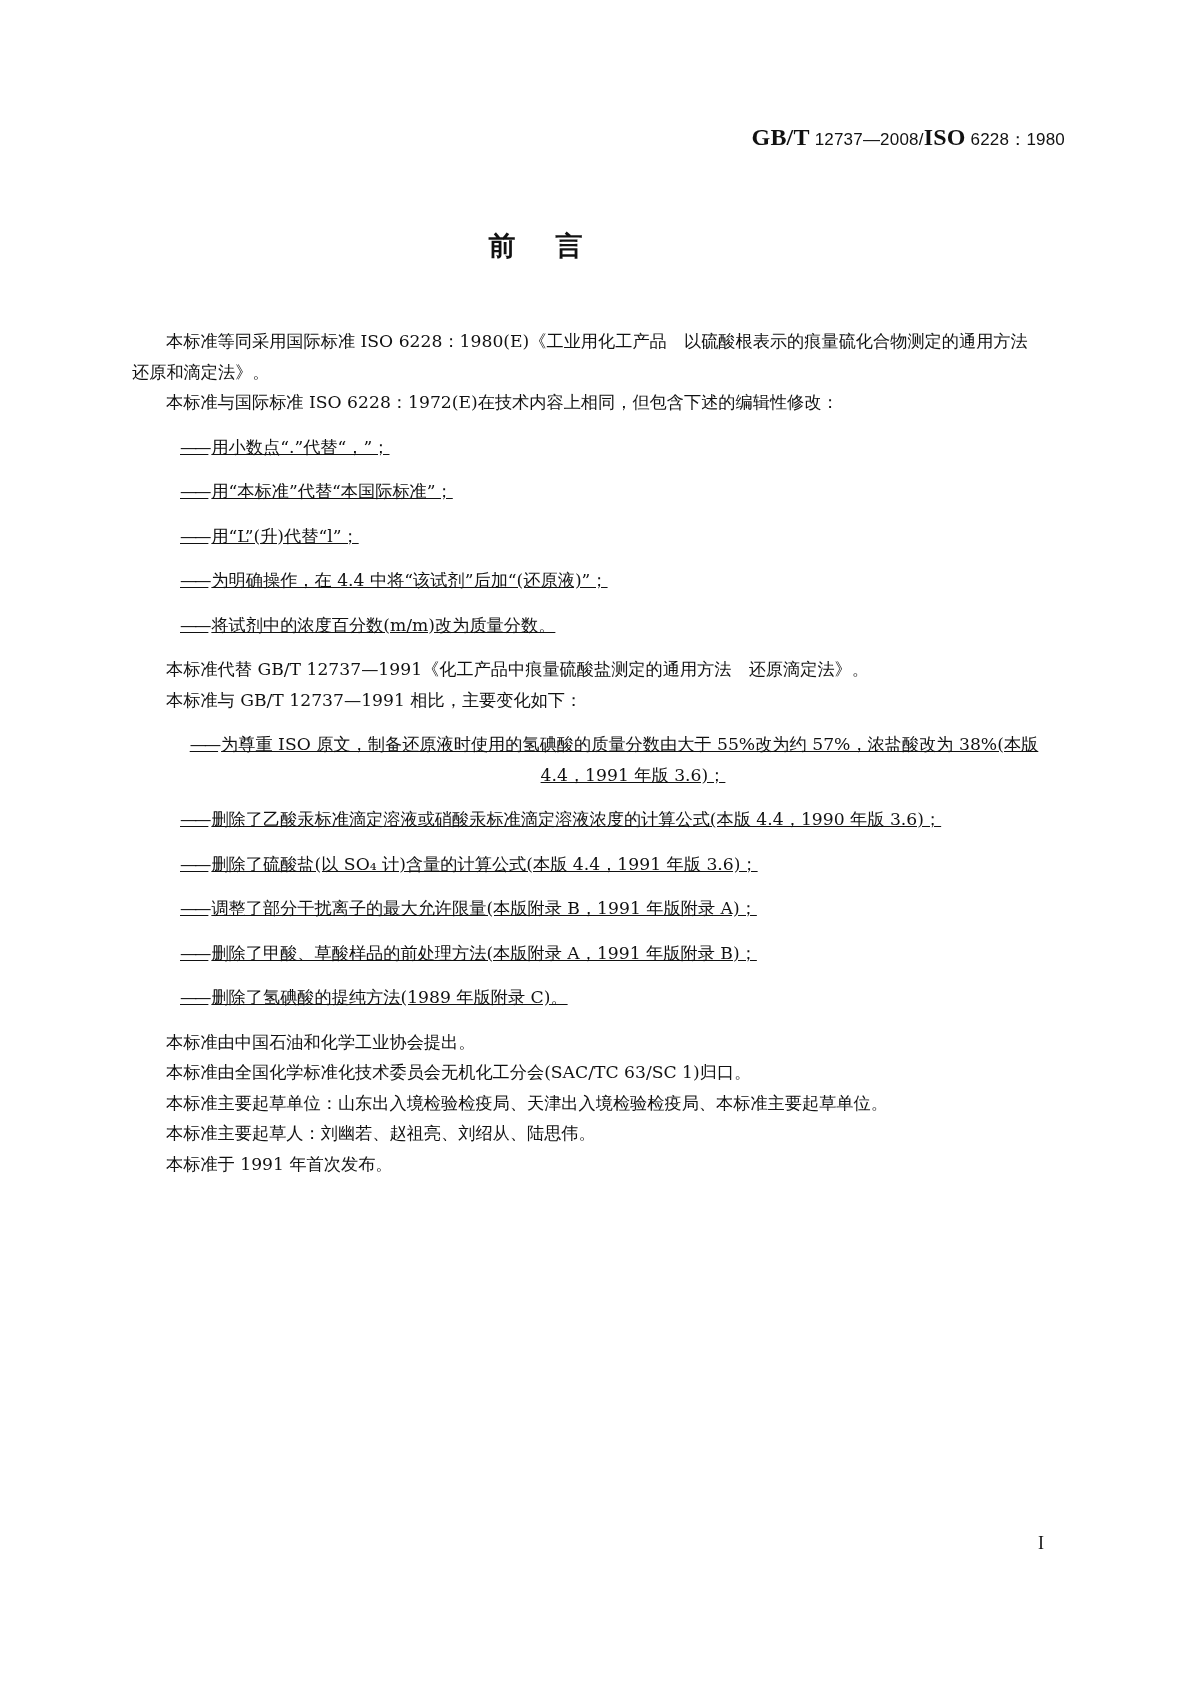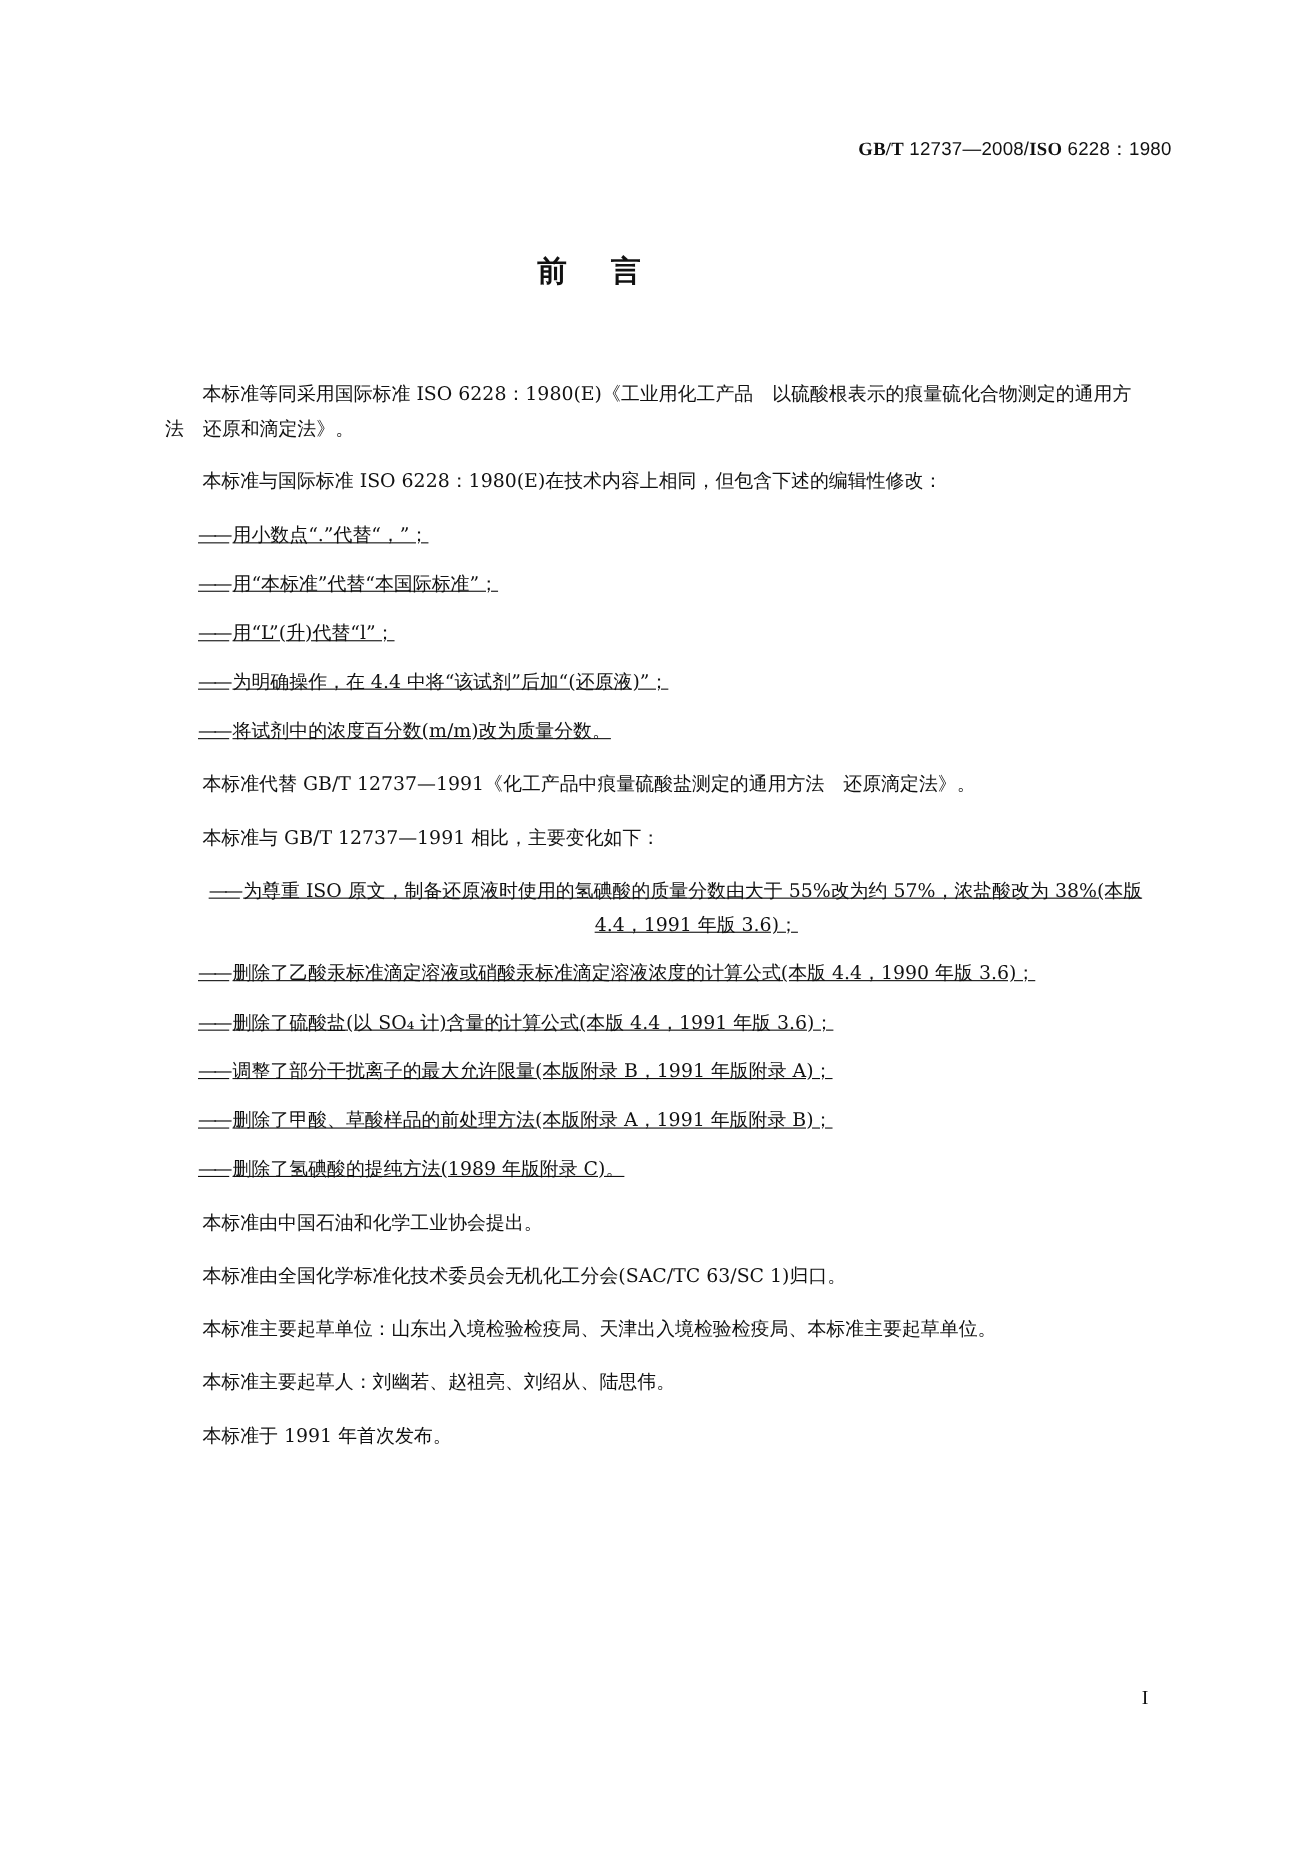--- a/index.html
+++ b/index.html
@@ -6,50 +6,50 @@
   body {
     width: 1191px; height: 1684px; position: relative; overflow: hidden;
     font-family: "DejaVu Serif", "Liberation Serif", serif;
     color: #111111;
   }
   .std-header {
     position: absolute; top: 124px; right: 126px;
     font-family: "Liberation Sans", "DejaVu Sans", sans-serif;
     font-size: 17px; letter-spacing: 0.2px;
   }
-  .std-header b { font-family: "Liberation Serif", serif; font-weight: bold; font-size: 17px; }
+  .std-header b { font-family: "Liberation Serif", serif; font-weight: bold; font-size: 24px; }
   .title {
     position: absolute; top: 228px; left: 0; width: 1081px; text-align: center;
     font-family: "DejaVu Sans", sans-serif; font-weight: bold; font-size: 27px;
     letter-spacing: 40px; padding-left: 30px; box-sizing: border-box;
   }
   .body {
     position: absolute; top: 326px; left: 132px; width: 930px;
     font-size: 17.2px; line-height: 30.5px;
   }
-  .p { text-indent: 34px; margin: 18px; white-space: nowrap; }
+  .p { text-indent: 34px; margin: 0; white-space: nowrap; }
   .p.wrap { white-space: normal; }
   .d { padding-left: 34px; margin: 14px; white-space: nowrap; text-decoration: underline; }
   .d.wrap { white-space: normal; padding-left: 72px; text-indent: -38px; text-align: center; }
   .dash { letter-spacing: -3px; margin-right: 3px; }
   .page-num {
     position: absolute; top: 1533px; left: 1038px;
     font-family: "Liberation Serif", serif; font-size: 18px;
   }
 </style>
 </head>
 <body>
 
 <div class="std-header"><b>GB/T</b> <span>12737—2008/</span><b>ISO</b> <span>6228：1980</span></div>
 
 <div class="title">前言</div>
 
 <div class="body">
   <p class="p wrap"><span>本标准等同采用国际标准 ISO 6228：1980(E)《工业用化工产品　以硫酸根表示的痕量硫化合物测定的通用方法　还原和滴定法》。</span></p>
-  <p class="p"><span>本标准与国际标准 ISO 6228：1980(E)在技术内容上相同，但包含下述的编辑性修改：</span></p>
+  <p class="p"><span>本标准与国际标准 ISO 6228：1972(E)在技术内容上相同，但包含下述的编辑性修改：</span></p>
   <p class="d"><span class="dash">——</span><span>用小数点“.”代替“，”；</span></p>
   <p class="d"><span class="dash">——</span><span>用“本标准”代替“本国际标准”；</span></p>
   <p class="d"><span class="dash">——</span><span>用“L”(升)代替“l”；</span></p>
   <p class="d"><span class="dash">——</span><span>为明确操作，在 4.4 中将“该试剂”后加“(还原液)”；</span></p>
   <p class="d"><span class="dash">——</span><span>将试剂中的浓度百分数(m/m)改为质量分数。</span></p>
   <p class="p"><span>本标准代替 GB/T 12737—1991《化工产品中痕量硫酸盐测定的通用方法　还原滴定法》。</span></p>
   <p class="p"><span>本标准与 GB/T 12737—1991 相比，主要变化如下：</span></p>
   <p class="d wrap"><span class="dash">——</span><span>为尊重 ISO 原文，制备还原液时使用的氢碘酸的质量分数由大于 55%改为约 57%，浓盐酸改为 38%(本版 4.4，1991 年版 3.6)；</span></p>
   <p class="d"><span class="dash">——</span><span>删除了乙酸汞标准滴定溶液或硝酸汞标准滴定溶液浓度的计算公式(本版 4.4，1990 年版 3.6)；</span></p>
   <p class="d"><span class="dash">——</span><span>删除了硫酸盐(以 SO₄ 计)含量的计算公式(本版 4.4，1991 年版 3.6)；</span></p>

